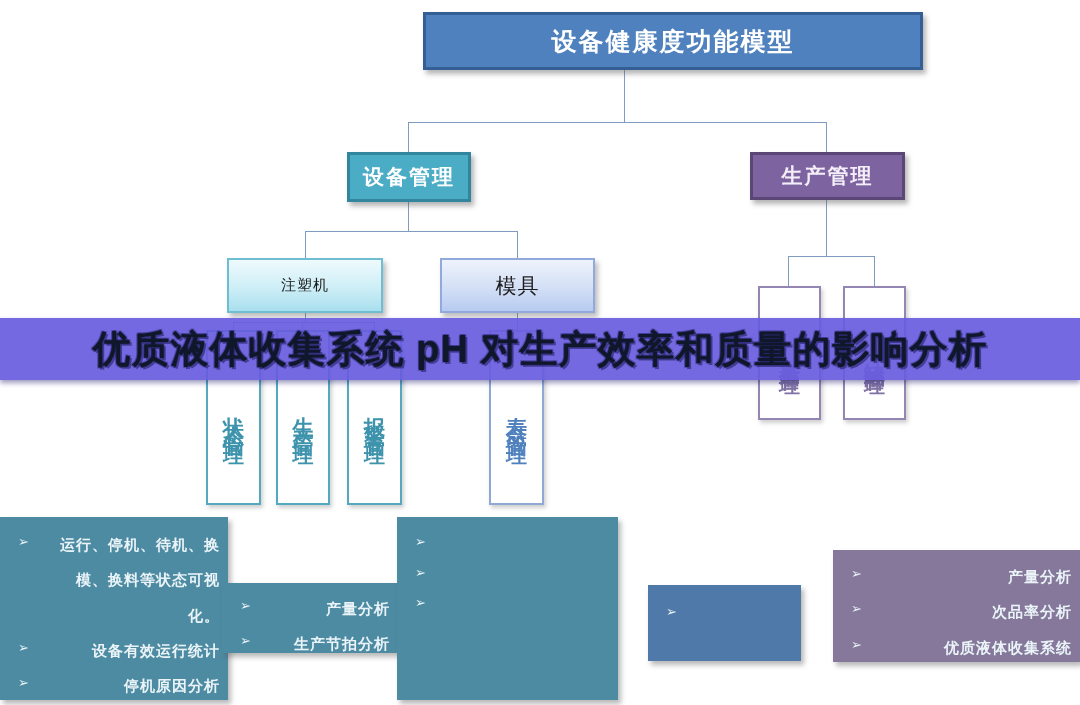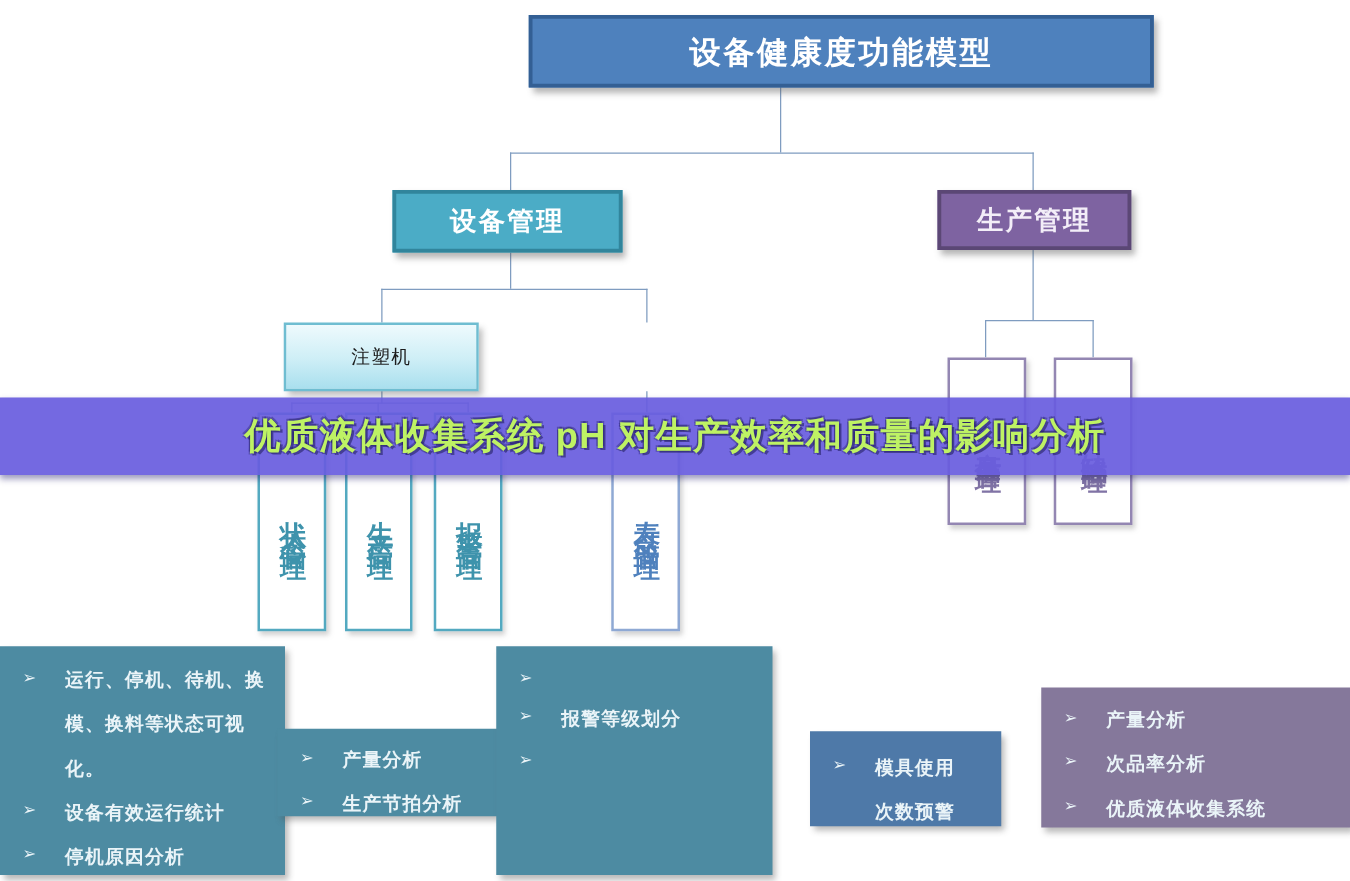--- a/index.html
+++ b/index.html
@@ -36,32 +36,32 @@
         font-weight:bold;box-shadow:2px 3px 4px rgba(120,120,120,.35);}
   .vbox.vteal{border:2px solid #53a9c0;color:#3e93ac;font-size:21px;letter-spacing:9px;}
   .vbox.vblue{border:2px solid #8fa9d4;color:#4f81bd;font-size:21px;letter-spacing:9px;}
   .vbox.vpurple{border:2px solid #9386b2;color:#8073a5;font-size:21px;letter-spacing:4px;}
 
   
   .banner{position:absolute;left:0;top:318px;width:1080px;height:62px;
           background:rgba(104,92,222,0.92);z-index:10;
           display:flex;align-items:center;justify-content:center;
           box-shadow:0 3px 5px rgba(35,30,110,.45);}
-  .banner-text{color:#bef264;font-size:29px;font-weight:bold;letter-spacing:1px;
+  .banner-text{color:#0f172a;font-size:38px;font-weight:bold;letter-spacing:1px;
           text-shadow:2px 2px 0 rgba(30,25,90,.55),-1px -1px 0 rgba(30,25,90,.35),
                       1px -1px 0 rgba(30,25,90,.35),-1px 1px 0 rgba(30,25,90,.35);}
 
   
   .panel{position:absolute;box-sizing:border-box;z-index:3;color:#eaf4f8;
          box-shadow:3px 4px 5px rgba(80,80,80,.4);padding:10px 8px 6px 14px;}
   .panel ul{list-style:none;margin:0;padding:0;}
   .panel li{display:flex;align-items:flex-start;font-size:15px;font-weight:bold;
             line-height:2.35;letter-spacing:1px;}
   .panel li .marker{flex:0 0 34px;text-align:left;font-size:13px;padding-left:4px;}
-  .panel li .btxt{flex:1;}
+  .panel li .btxt{flex:1;text-align:right;}
   .p-teal{background:#4d8ba2;}
   .p-blue{background:#4e79a8;}
   .p-purple{background:#85789b;}
 </style>
 </head>
 <body>
 
 <div id="stage">
 
   <div class="conn" style="left:624px;top:66px;width:1px;height:56px;"></div>
@@ -78,26 +78,27 @@
   <div class="conn" style="left:302px;top:322px;width:1px;height:8px;"></div>
   <div class="conn" style="left:374px;top:322px;width:1px;height:8px;"></div>
   <div class="conn" style="left:517px;top:313px;width:1px;height:17px;"></div>
   <div class="conn" style="left:826px;top:200px;width:1px;height:56px;"></div>
   <div class="conn" style="left:788px;top:256px;width:87px;height:1px;"></div>
   <div class="conn" style="left:788px;top:256px;width:1px;height:30px;"></div>
   <div class="conn" style="left:874px;top:256px;width:1px;height:30px;"></div>
 
   <div class="node root-box" style="left:375px;top:12px;width:500px;height:58px;margin-left:48px;">设备健康度功能模型</div>
 
-  <div class="node teal-box" style="left:314px;top:152px;width:184px;height:50px;">设备管理</div>
+  <div class="node teal-box" style="left:347px;top:152px;width:124px;height:50px;">设备管理</div>
 
   <div class="node purple-box" style="left:750px;top:152px;width:155px;height:48px;">生产管理</div>
 
   <div class="node lt-cyan" style="left:227px;top:258px;width:156px;height:55px;">注塑机</div>
 
+  <div class="node lt-blue" style="left:440px;top:258px;width:155px;height:55px;">模具</div>
 
   <div class="vbox vteal" style="left:206px;top:330px;width:55px;height:175px;">状态管理</div>
   <div class="vbox vteal" style="left:276px;top:330px;width:54px;height:175px;">生产管理</div>
   <div class="vbox vteal" style="left:347px;top:330px;width:55px;height:175px;">报警管理</div>
   <div class="vbox vblue" style="left:489px;top:330px;width:55px;height:175px;">寿命管理</div>
 
   <div class="vbox vpurple" style="left:758px;top:286px;width:63px;height:134px;">产量管理</div>
   <div class="vbox vpurple" style="left:843px;top:286px;width:63px;height:134px;">缺陷管理</div>
 
   <div class="panel p-teal" style="left:0px;top:517px;width:228px;height:183px;">
@@ -130,33 +131,31 @@
     </ul>
   </div>
 
   <div class="panel p-teal" style="left:397px;top:517px;width:221px;height:183px;">
     <ul>
       <li>
         <span class="marker">➢</span>
       </li>
       <li>
         <span class="marker">➢</span>
-        <span class="btxt">报警等级划分</span>
       </li>
       <li>
         <span class="marker">➢</span>
       </li>
     </ul>
   </div>
 
   <div class="panel p-blue" style="left:648px;top:585px;width:153px;height:76px;padding-top:12px;">
     <ul>
       <li>
         <span class="marker">➢</span>
-        <span class="btxt" style="max-width:66px;">模具使用次数预警</span>
       </li>
     </ul>
   </div>
 
   <div class="panel p-purple" style="left:833px;top:550px;width:247px;height:112px;padding-top:9px;">
     <ul>
       <li>
         <span class="marker">➢</span>
         <span class="btxt">产量分析</span>
       </li>

